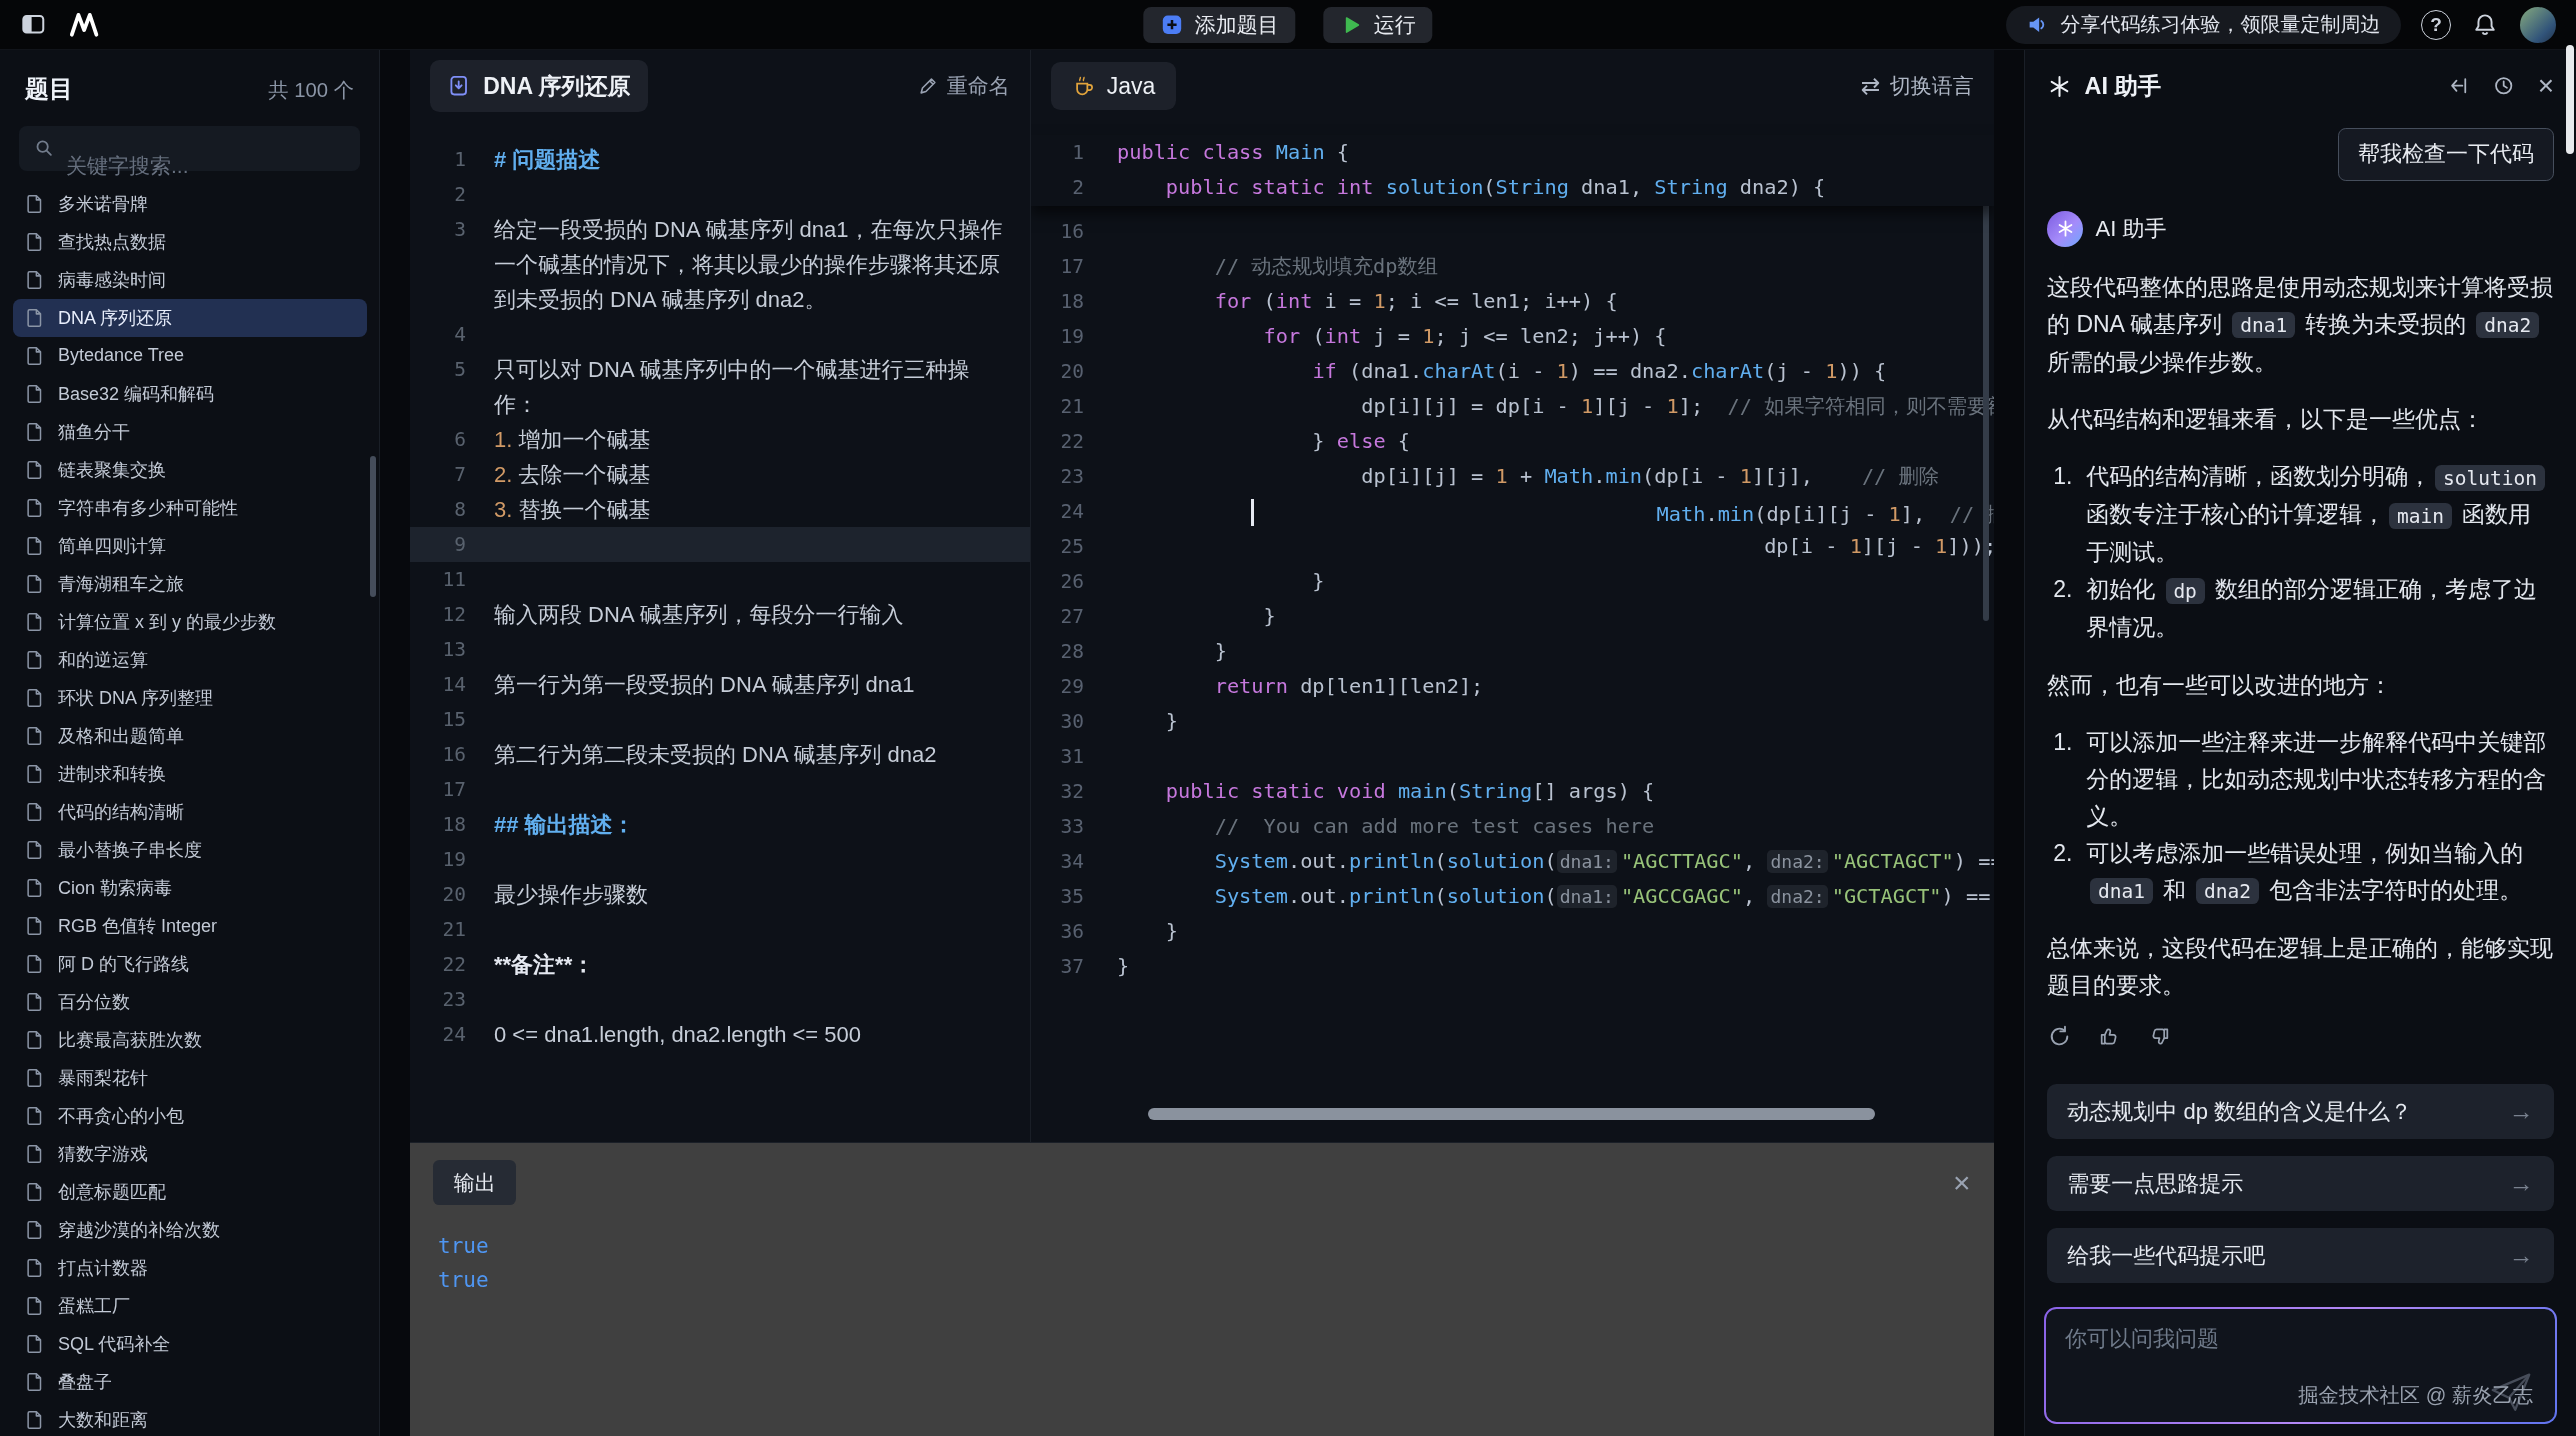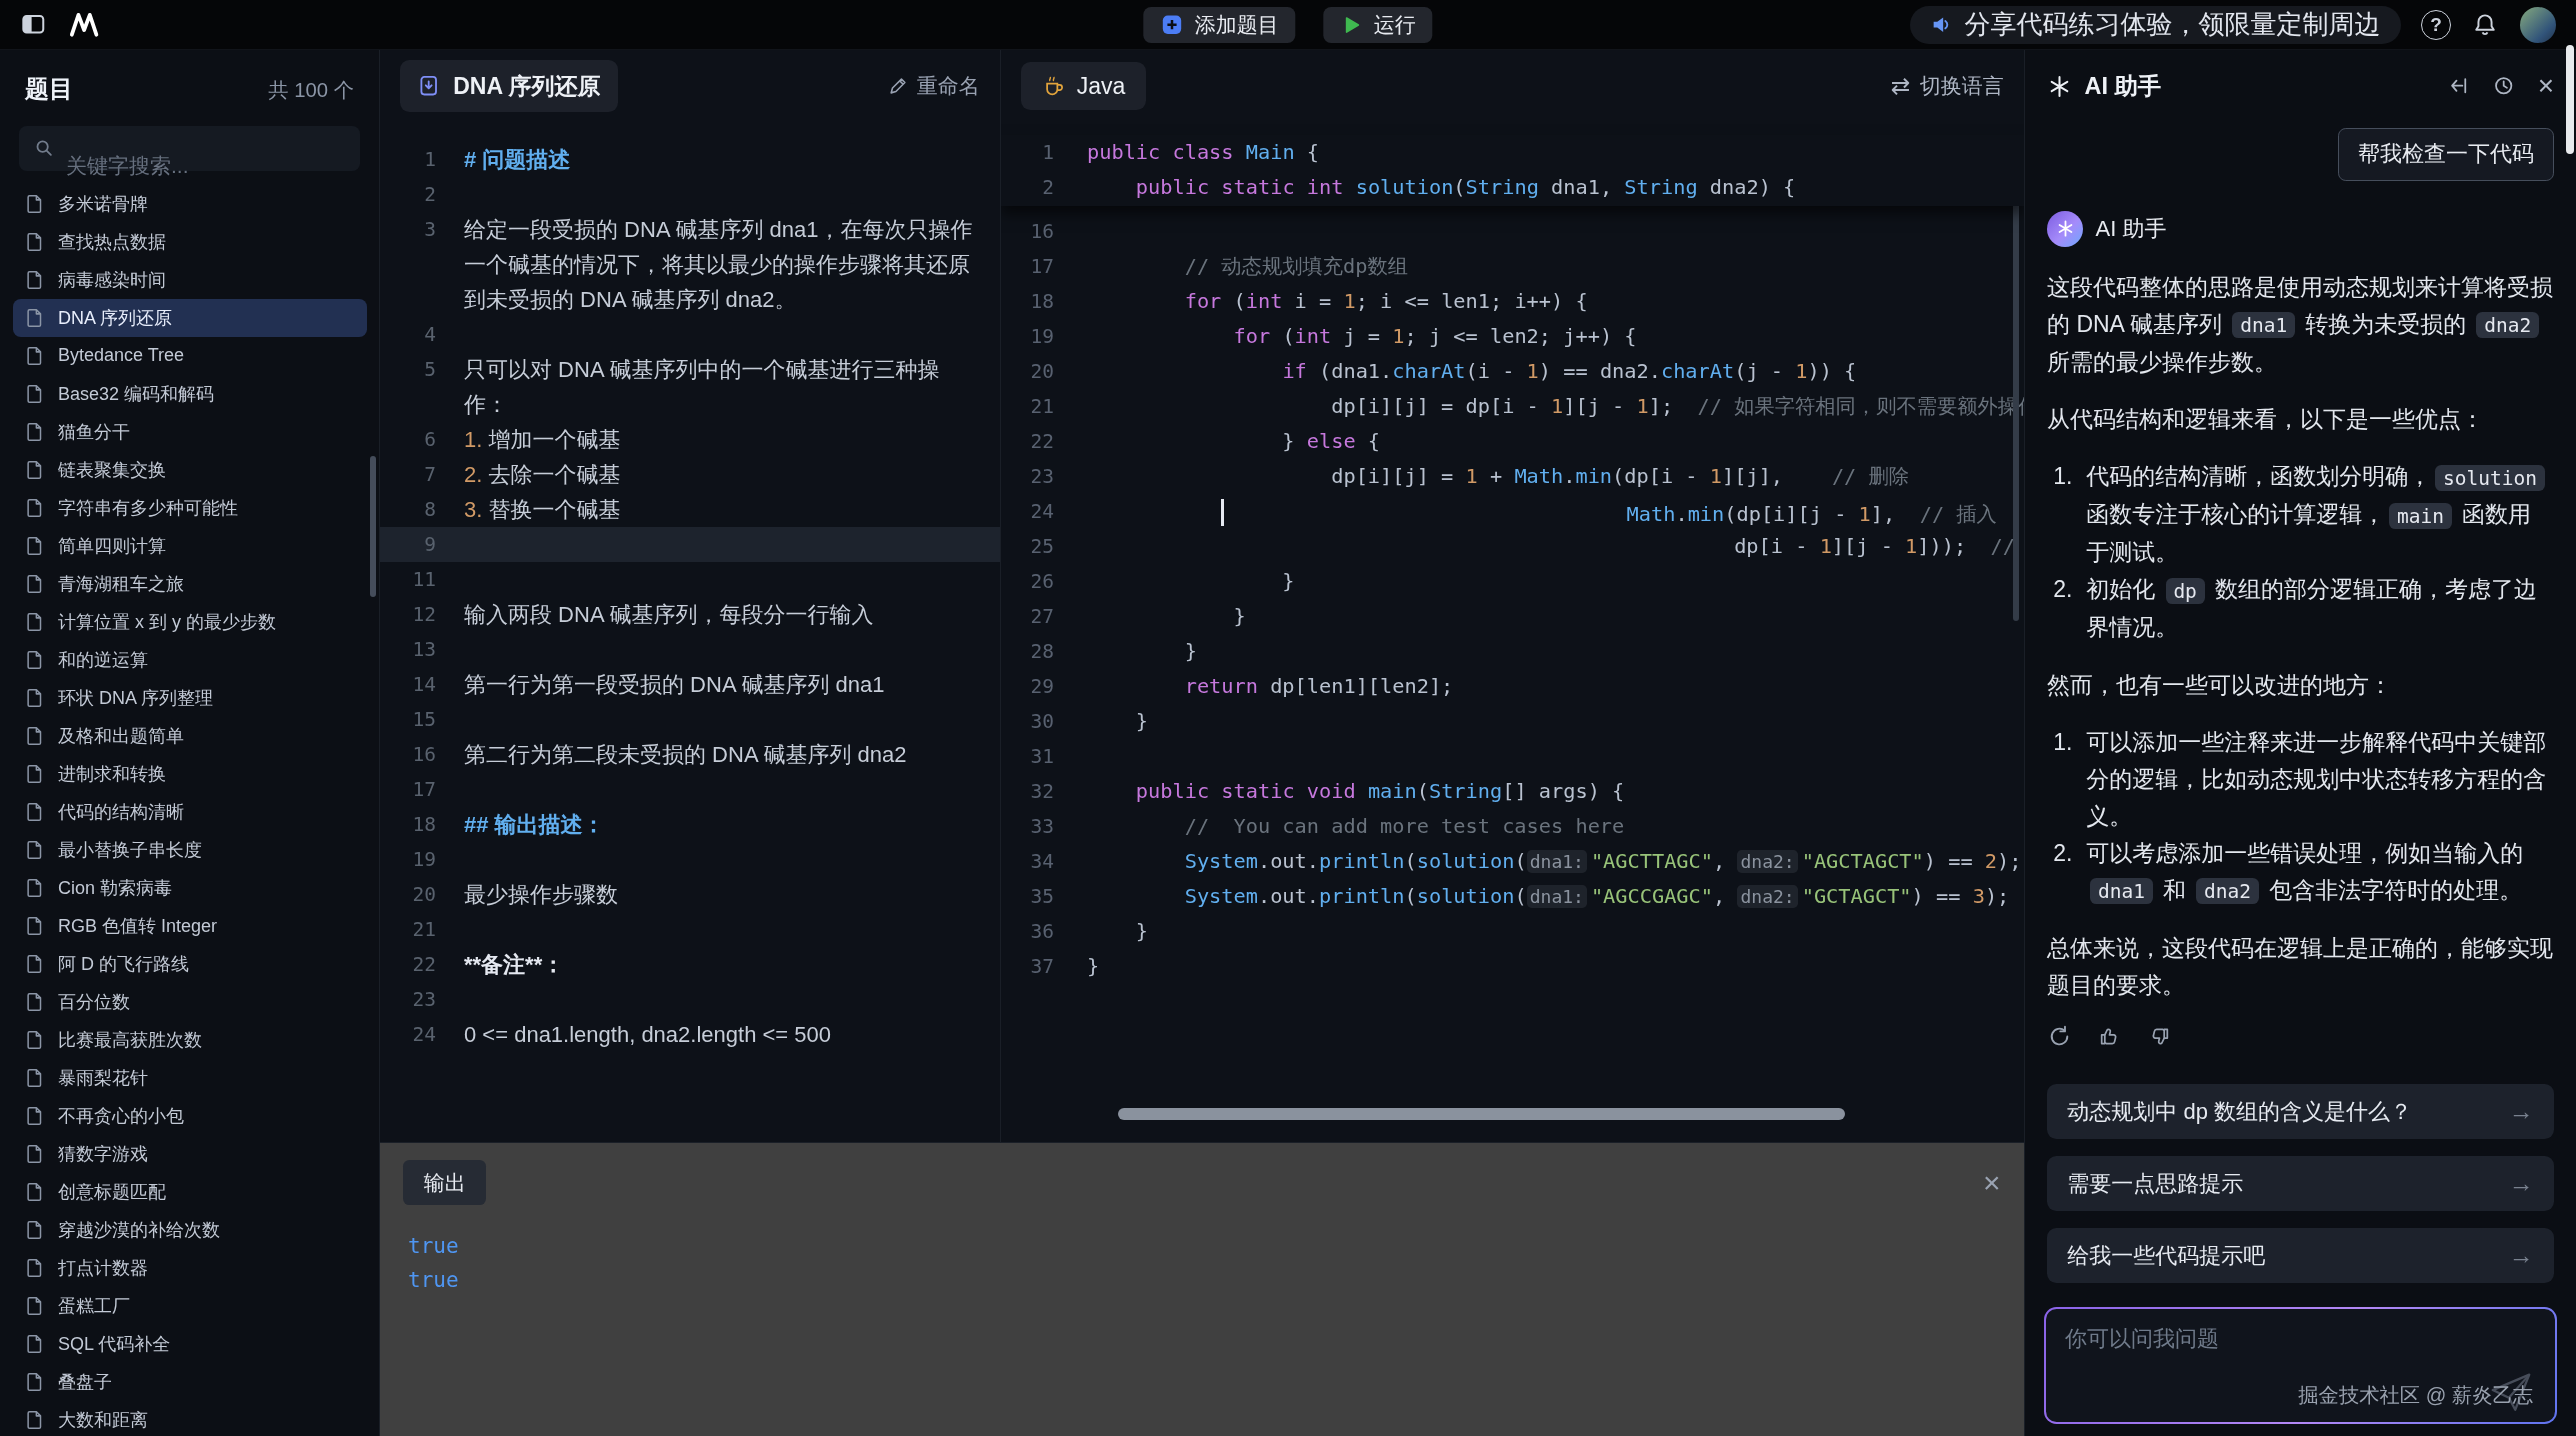--- a/index.html
+++ b/index.html
@@ -7,26 +7,26 @@
     font-family:"Liberation Sans","DejaVu Sans",sans-serif; }
   .app { position:relative; width:2576px; height:1436px; display:flex; flex-direction:column; color:#c6cdd8; }
 
   
   .topbar { height:50px; flex:none; background:#050608; display:flex; align-items:center; padding:0 20.3px; position:relative; border-bottom:0.8px solid #11141a; }
   .tb-left { display:flex; align-items:center; gap:22px; }
   .icon-btn { display:flex; align-items:center; justify-content:center; cursor:pointer; }
   .tb-center { position:absolute; left:50%; top:0; height:50px; transform:translateX(-50%); display:flex; align-items:center; gap:28px; }
   .tb-btn { display:flex; align-items:center; gap:11px; background:#23262d; border-radius:7.8px; height:36px; padding:0 17px; color:#e8ebf1; font-size:21px; cursor:pointer; }
   .tb-right { margin-left:auto; display:flex; align-items:center; gap:20.3px; }
-  .announce-pill { display:flex; align-items:center; gap:11px; background:#16191f; border-radius:781px; height:38px; padding:0 20.3px; font-size:26px; color:#e2e6ee; cursor:pointer; }
+  .announce-pill { display:flex; align-items:center; gap:11px; background:#16191f; border-radius:781px; height:38px; padding:0 20.3px; font-size:20px; color:#e2e6ee; cursor:pointer; }
   .help-circle { width:30px; height:30px; border-radius:50%; border:1.6px solid #cdd3dd; color:#cdd3dd; display:flex; align-items:center; justify-content:center; font-size:19px; font-weight:700; cursor:pointer; }
   .avatar { width:36px; height:36px; border-radius:50%; background:linear-gradient(135deg,#7a9e7e 10%,#31547a 70%,#22324a); cursor:pointer; }
 
   
-  .main { flex:1; display:flex; min-height:0; }
+  .main { flex:1; display:flex; min-height:0;gap:30px; }
   .sidebar { width:380px; flex:none; background:#0c0f15; border-right:1.6px solid #1a1f27; display:flex; flex-direction:column; position:relative; }
   .center { flex:1; display:flex; flex-direction:column; min-width:0; }
   .center-top { flex:1; display:flex; min-height:0; }
   .desc-panel { width:621px; flex:none; background:#0d1118; border-right:1.6px solid #1a1f27; display:flex; flex-direction:column; }
   .editor-panel { flex:1; min-width:0; background:#0d1118; display:flex; flex-direction:column; position:relative; }
   .output-panel { height:294px; flex:none; background:#404040; border-top:1.6px solid #1a1f27; position:relative; }
   .ai-panel { width:552px; flex:none; background:#0b0e14; border-left:1.6px solid #1a1f27; display:flex; flex-direction:column; position:relative; }
 
   
   .sb-head { display:flex; align-items:baseline; padding:23.4px 25px 6.3px; }

